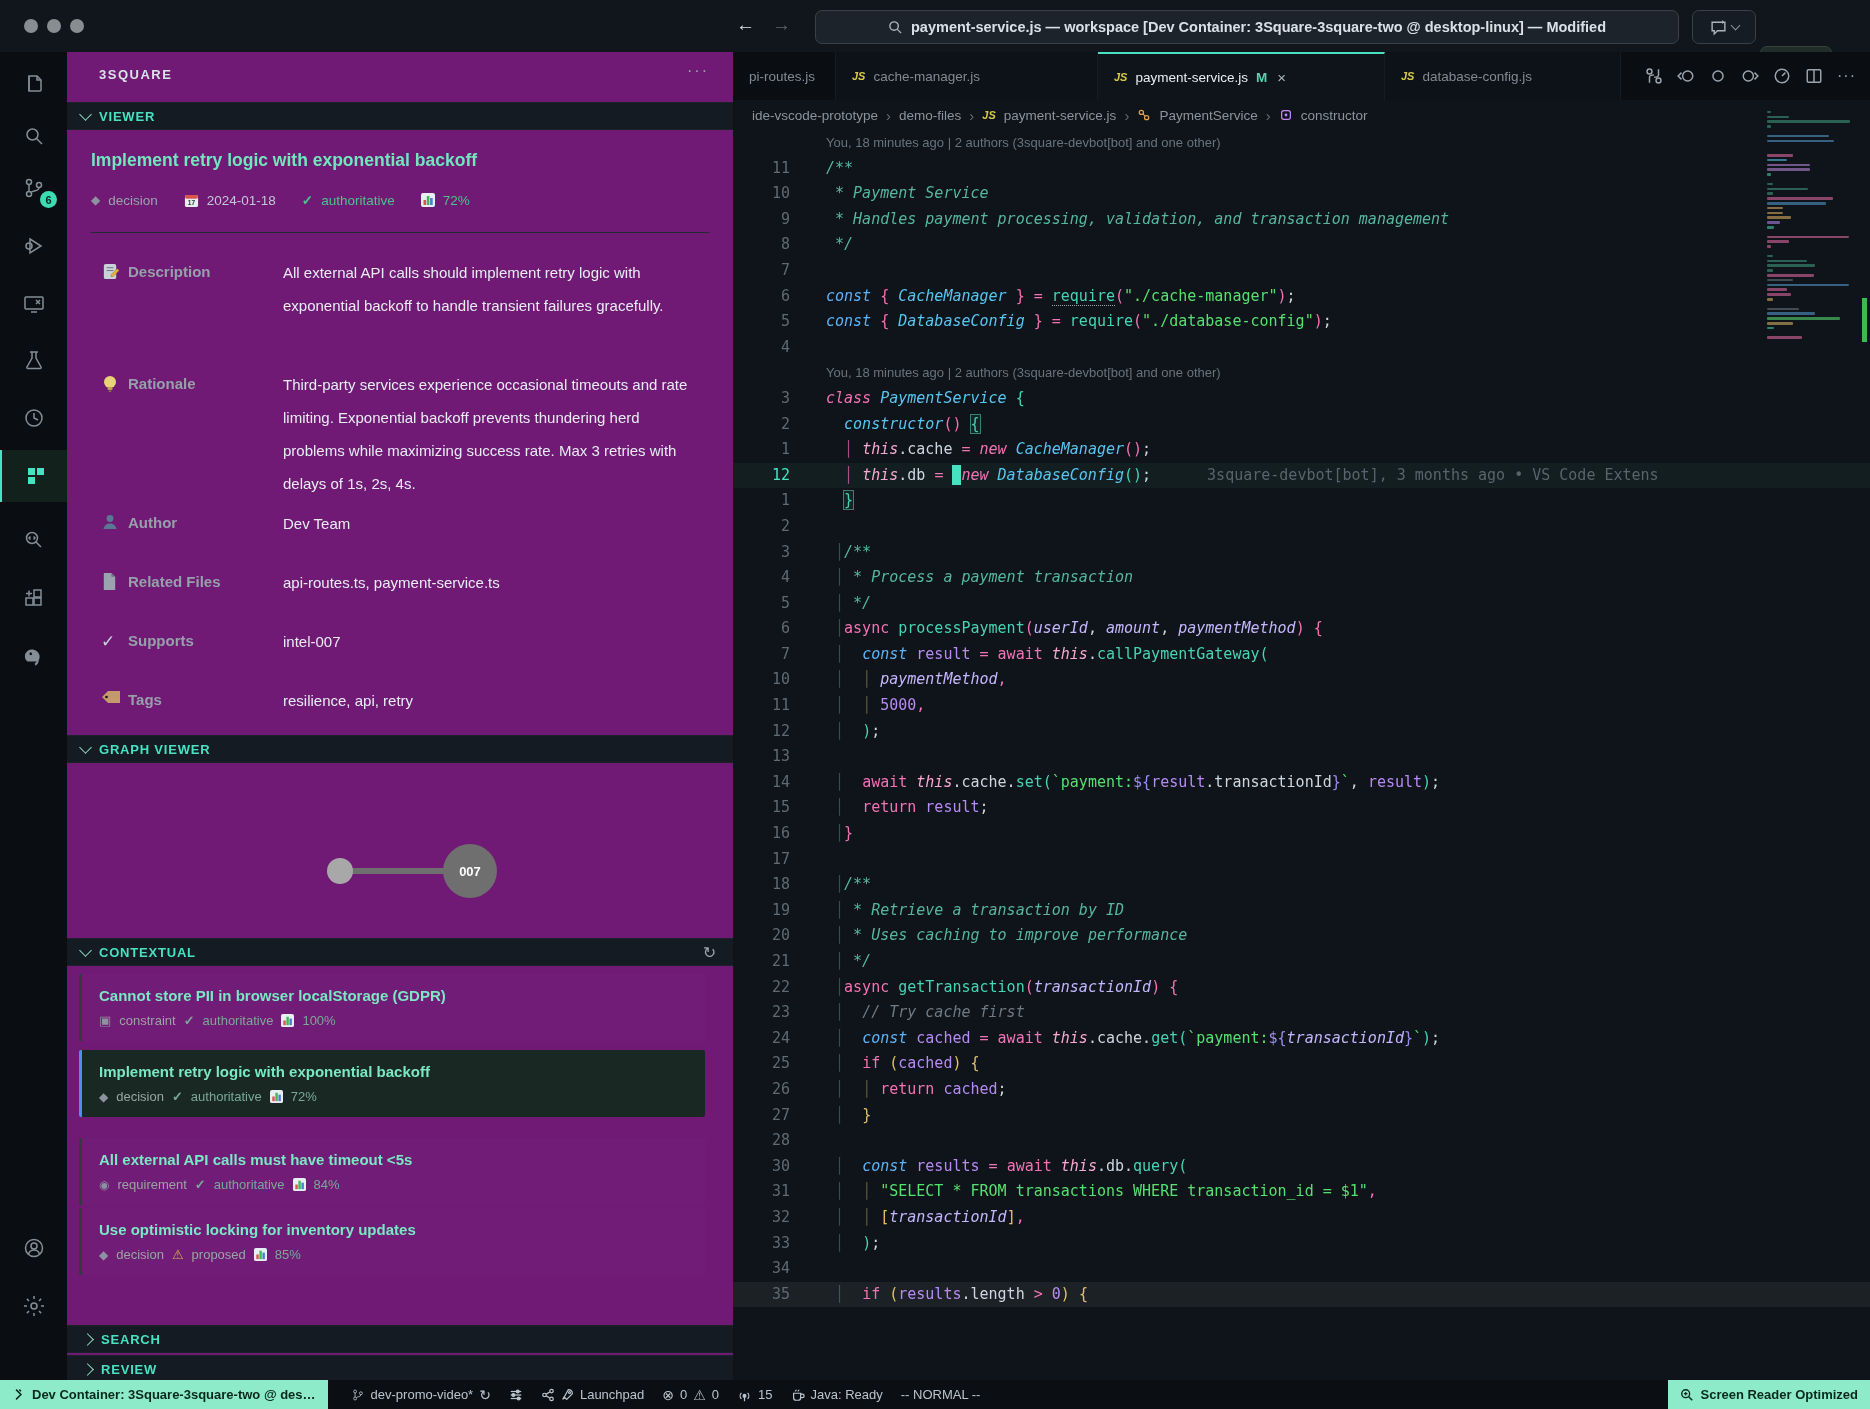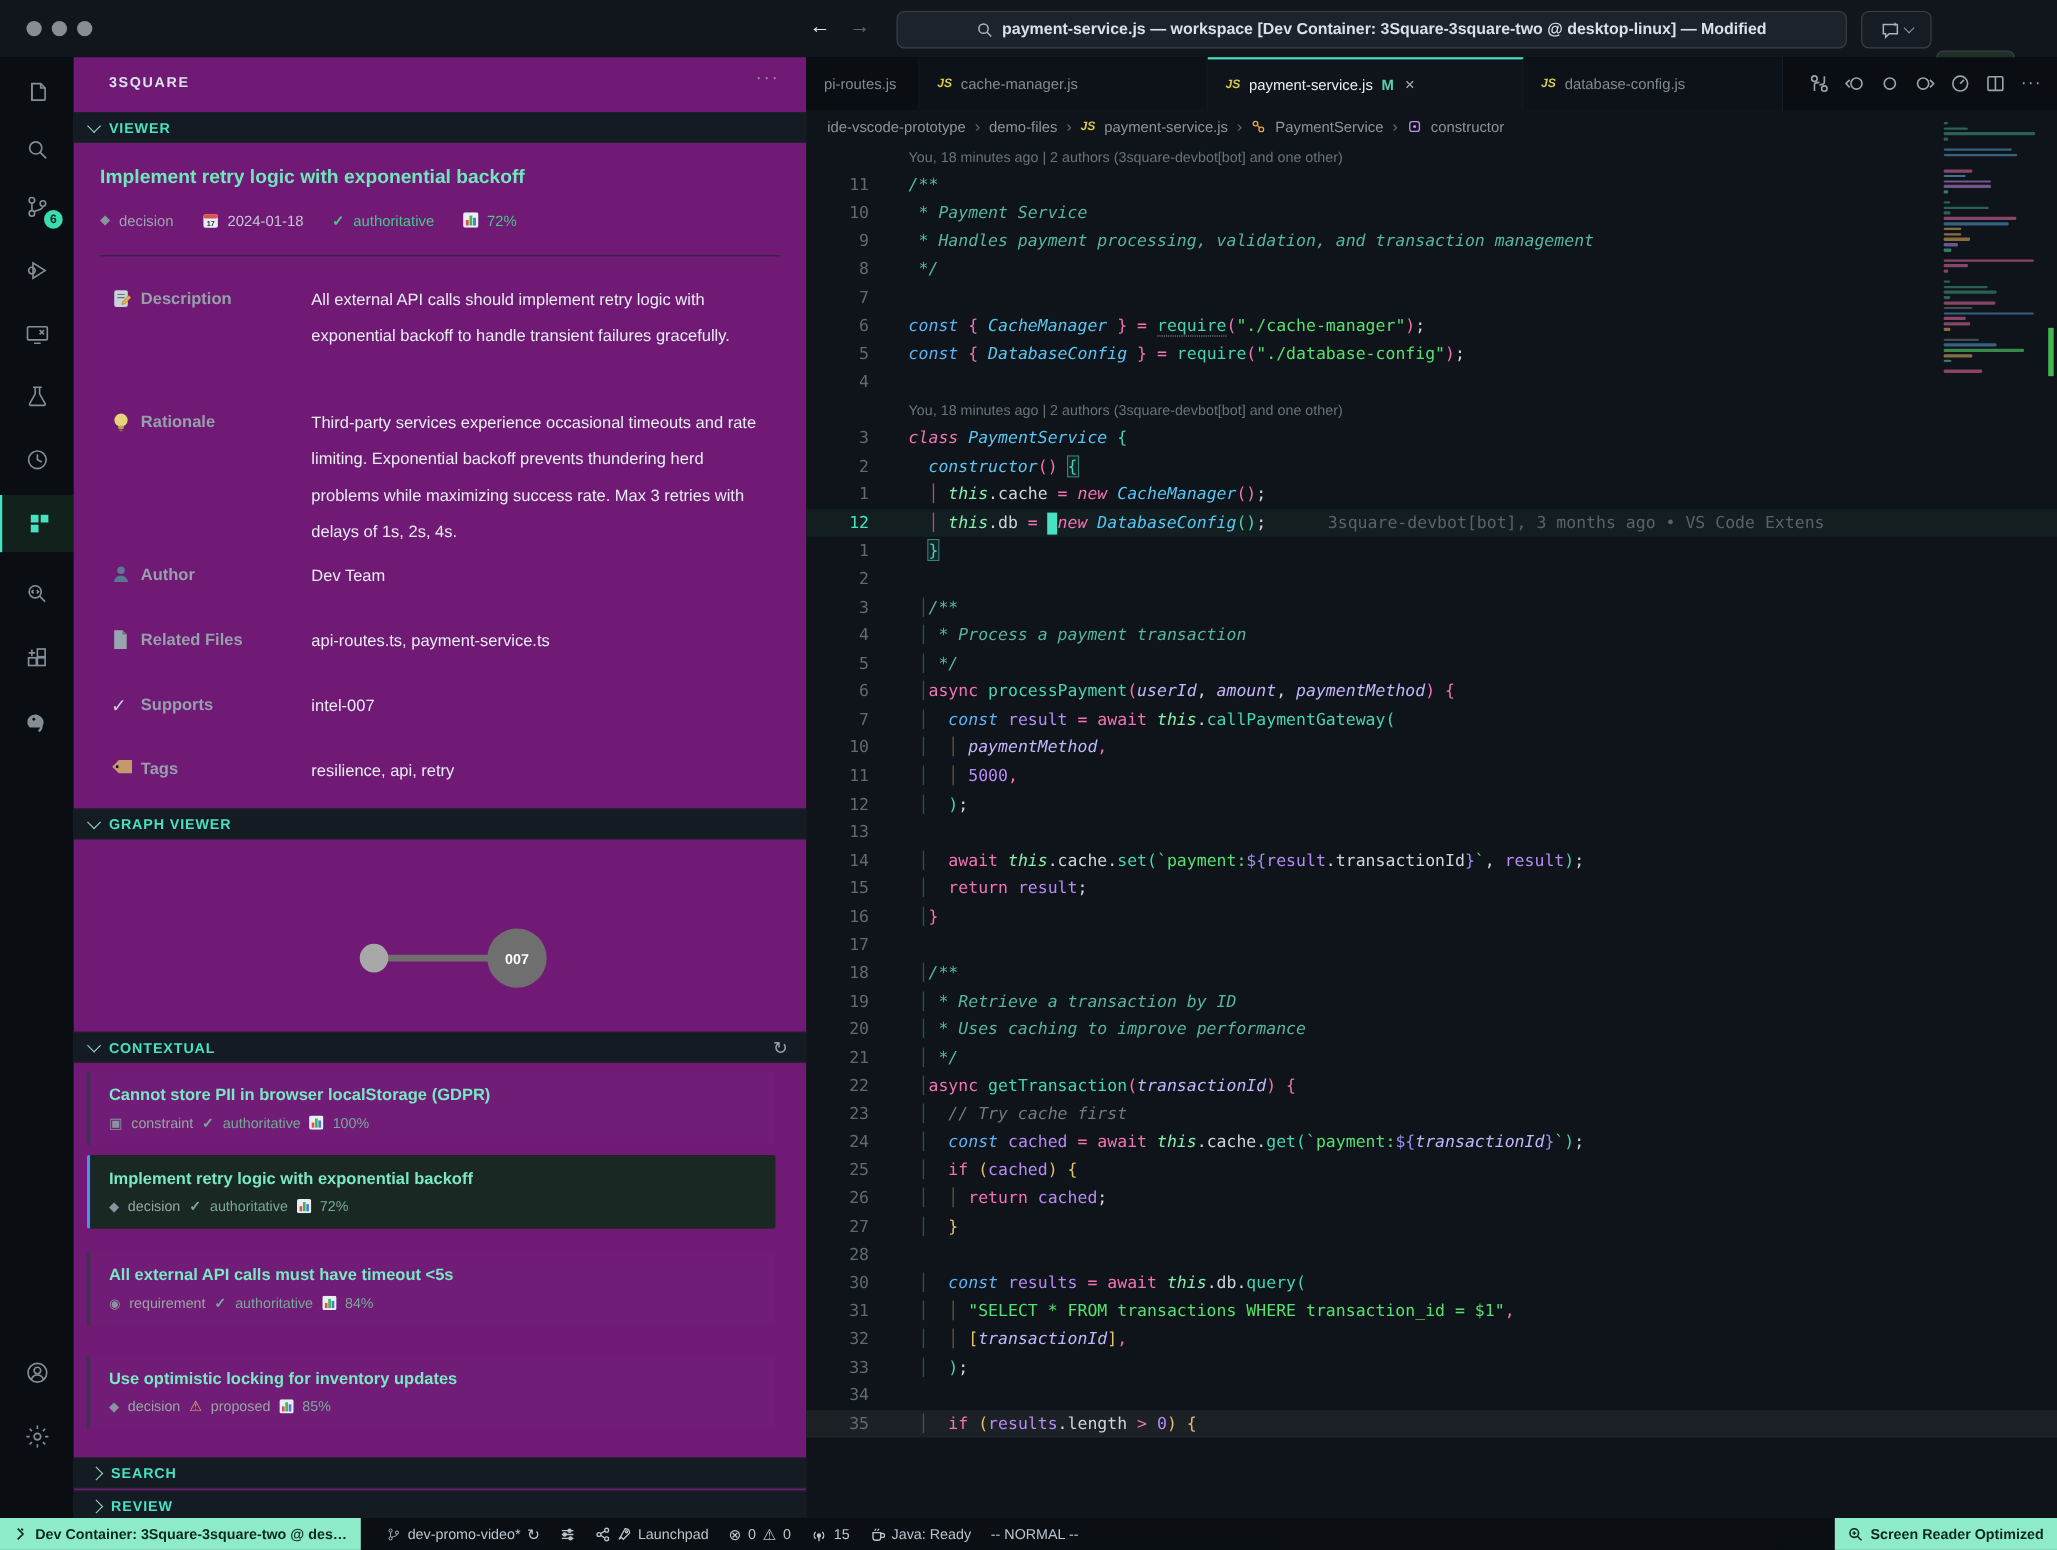--- a/index.html
+++ b/index.html
@@ -102,21 +102,21 @@
   .cl{color:#6f7a85;font-style:italic;}
   .kc{color:#5cb3f8;font-style:italic;}
   .kp{color:#f472b6;}
   .kpi{color:#f472b6;font-style:italic;}
   .ty{color:#58c6f2;font-style:italic;}
   .ctor{color:#58c6f2;font-style:italic;}
   .fn{color:#45d4b5;}
   .du{border-bottom:1px dotted #9aa4ae;}
   .vr{color:#b78af5;}
   .pa{color:#c4b5fd;font-style:italic;}
-  .th{color:#86efac;font-style:italic;}
+  .th{color:#f9a8d4;font-style:italic;}
   .pu{color:#cdd6e0;}
   .st{color:#56e06f;}
   .tpl{color:#9d8cf0;}
   .bp{color:#f472b6;}
   .bt{color:#45d4b5;}
   .by{color:#e2c06c;}
   .bx{outline:1px solid rgba(80,225,195,.55);background:rgba(80,225,195,.08);}
   .gp{color:rgba(224,95,169,.75);}
   .gt{color:rgba(94,200,176,.35);}
   .gy{color:rgba(222,188,96,.4);}
@@ -397,21 +397,21 @@
         <span class="status">authoritative</span>
         <svg class="chart-ic" width="13" height="13" viewBox="0 0 14 14">
             <rect width="14" height="14" rx="2" fill="#e8eef4"></rect>
             <rect x="2.5" y="7" width="2.6" height="5" fill="#d9534f"></rect>
             <rect x="5.8" y="3" width="2.6" height="9" fill="#3fb950"></rect>
             <rect x="9.1" y="5" width="2.6" height="7" fill="#4a7bd8"></rect>
           </svg>
         <span class="pct">84%</span>
       </div>
     </div>
-    <div class="card" style="top:1180px">
+    <div class="card" style="top:1156px">
       <div class="card-title">Use optimistic locking for inventory updates</div>
       <div class="card-meta">
         <span class="icon-diamond">◆</span>
         <span>decision</span>
         <span class="icon-warn">⚠</span>
         <span>proposed</span>
         <svg class="chart-ic" width="13" height="13" viewBox="0 0 14 14">
             <rect width="14" height="14" rx="2" fill="#e8eef4"></rect>
             <rect x="2.5" y="7" width="2.6" height="5" fill="#d9534f"></rect>
             <rect x="5.8" y="3" width="2.6" height="9" fill="#3fb950"></rect>

